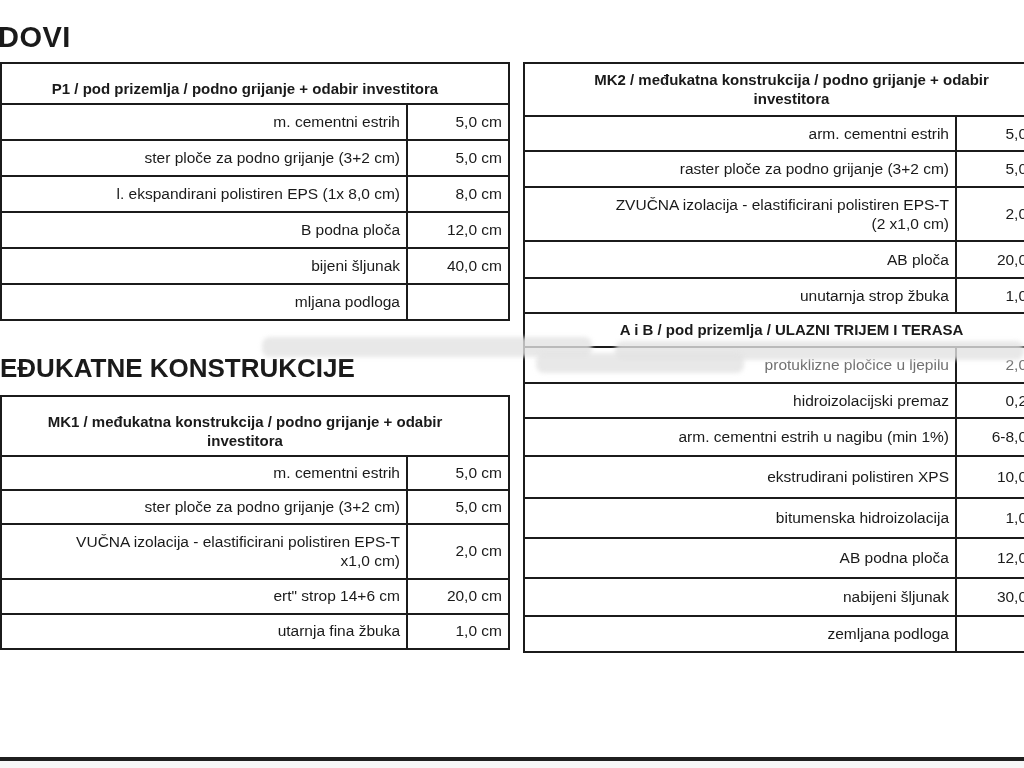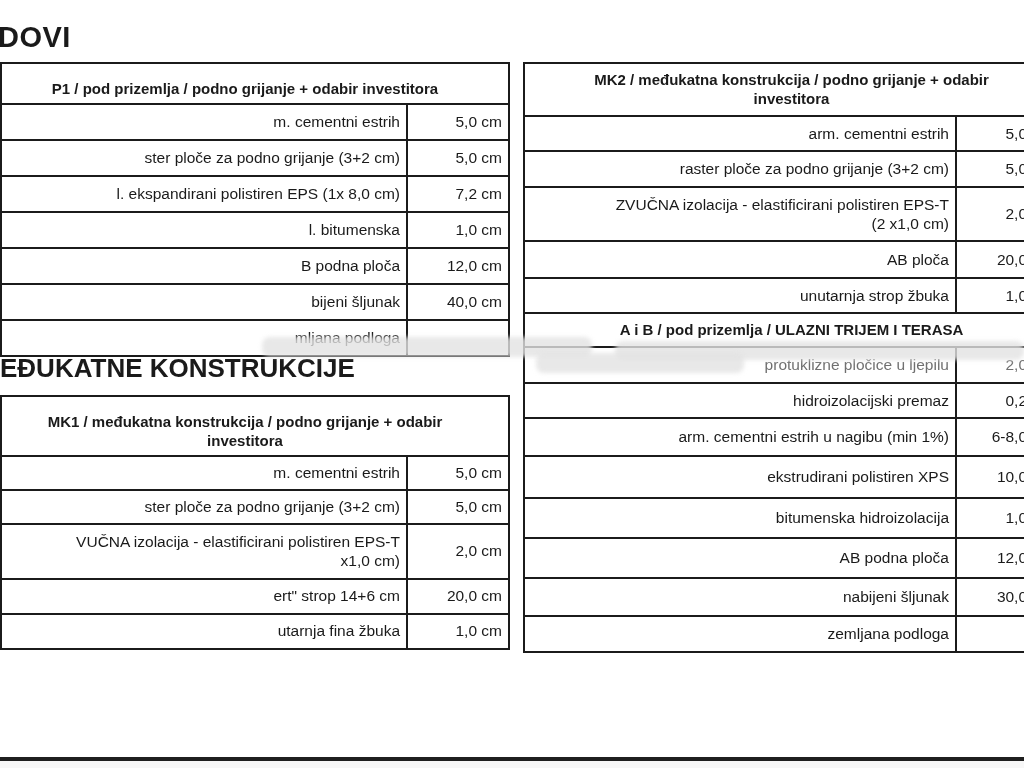--- a/index.html
+++ b/index.html
@@ -76,25 +76,21 @@
     <tr class="h36">
       <td class="lbl">m. cementni estrih</td>
       <td class="val">5,0 cm</td>
     </tr>
     <tr class="h36">
       <td class="lbl">ster ploče za podno grijanje (3+2 cm)</td>
       <td class="val">5,0 cm</td>
     </tr>
     <tr class="h36">
       <td class="lbl">l. ekspandirani polistiren EPS (1x 8,0 cm)</td>
-      <td class="val">7,2 cm</td>
-    </tr>
-    <tr class="h36">
-      <td class="lbl">l. bitumenska</td>
-      <td class="val">1,0 cm</td>
+      <td class="val">8,0 cm</td>
     </tr>
     <tr class="h36">
       <td class="lbl">B podna ploča</td>
       <td class="val">12,0 cm</td>
     </tr>
     <tr class="h36">
       <td class="lbl">bijeni šljunak</td>
       <td class="val">40,0 cm</td>
     </tr>
     <tr class="h36">

